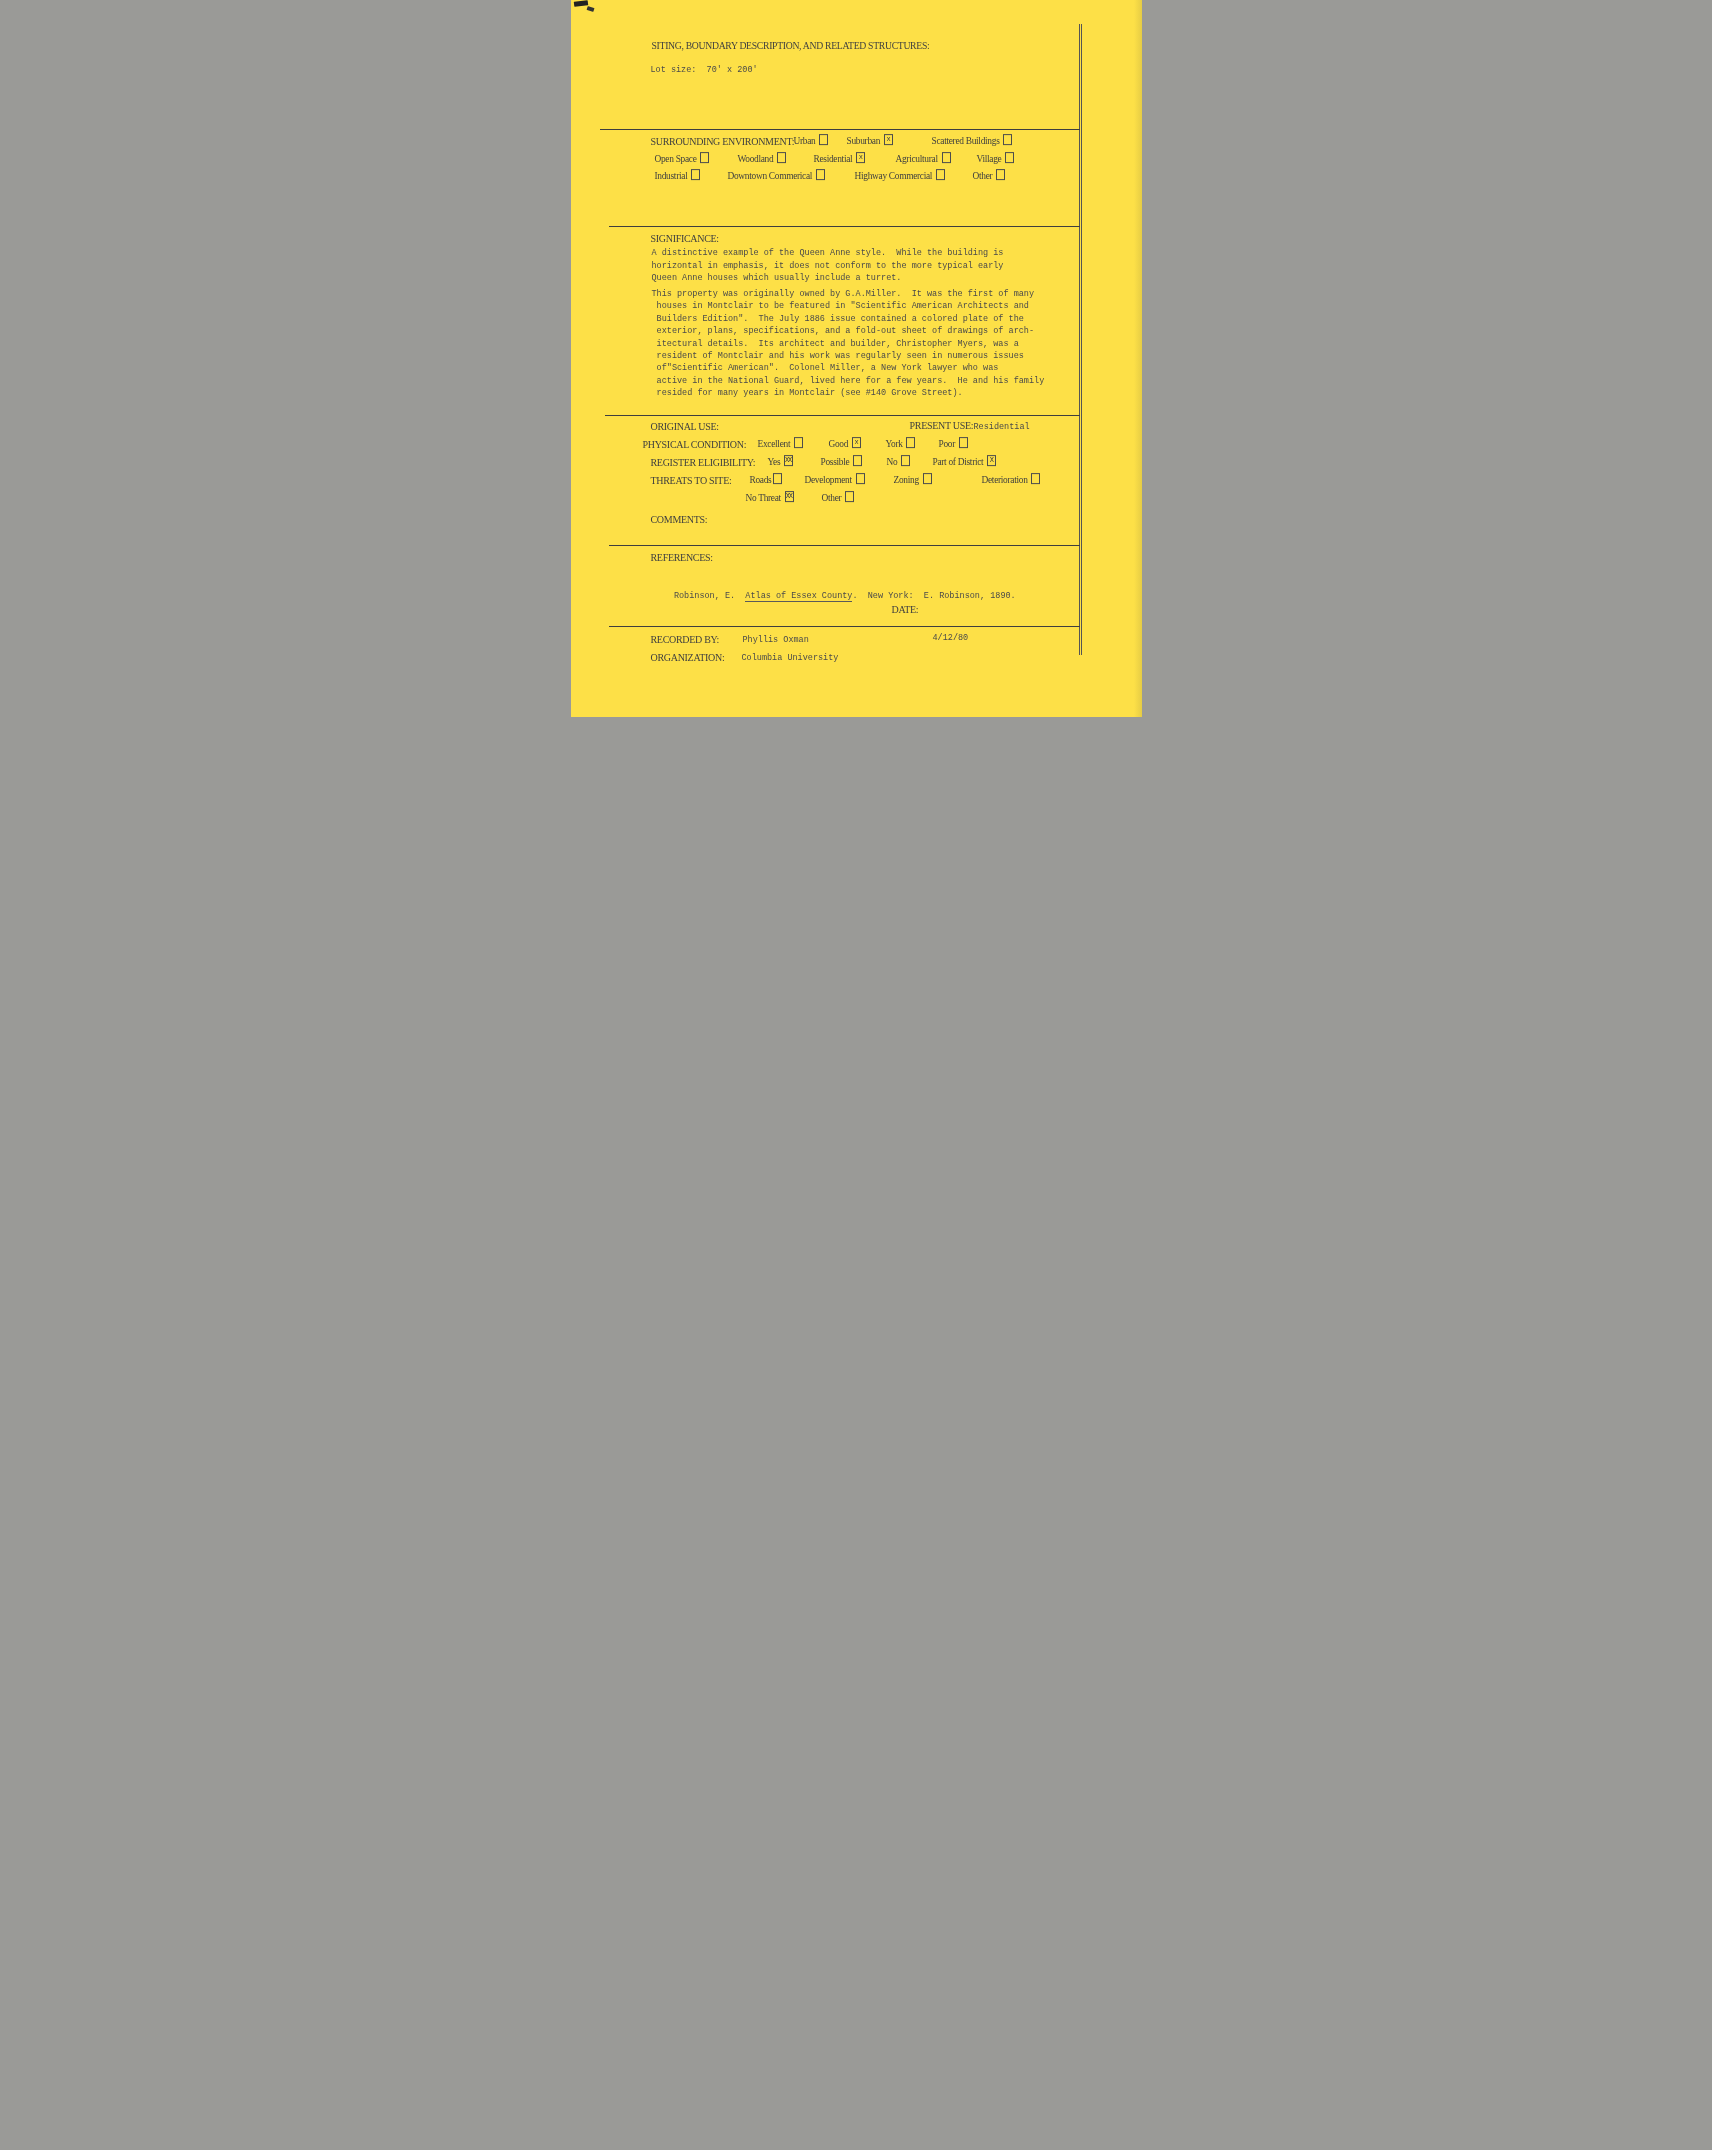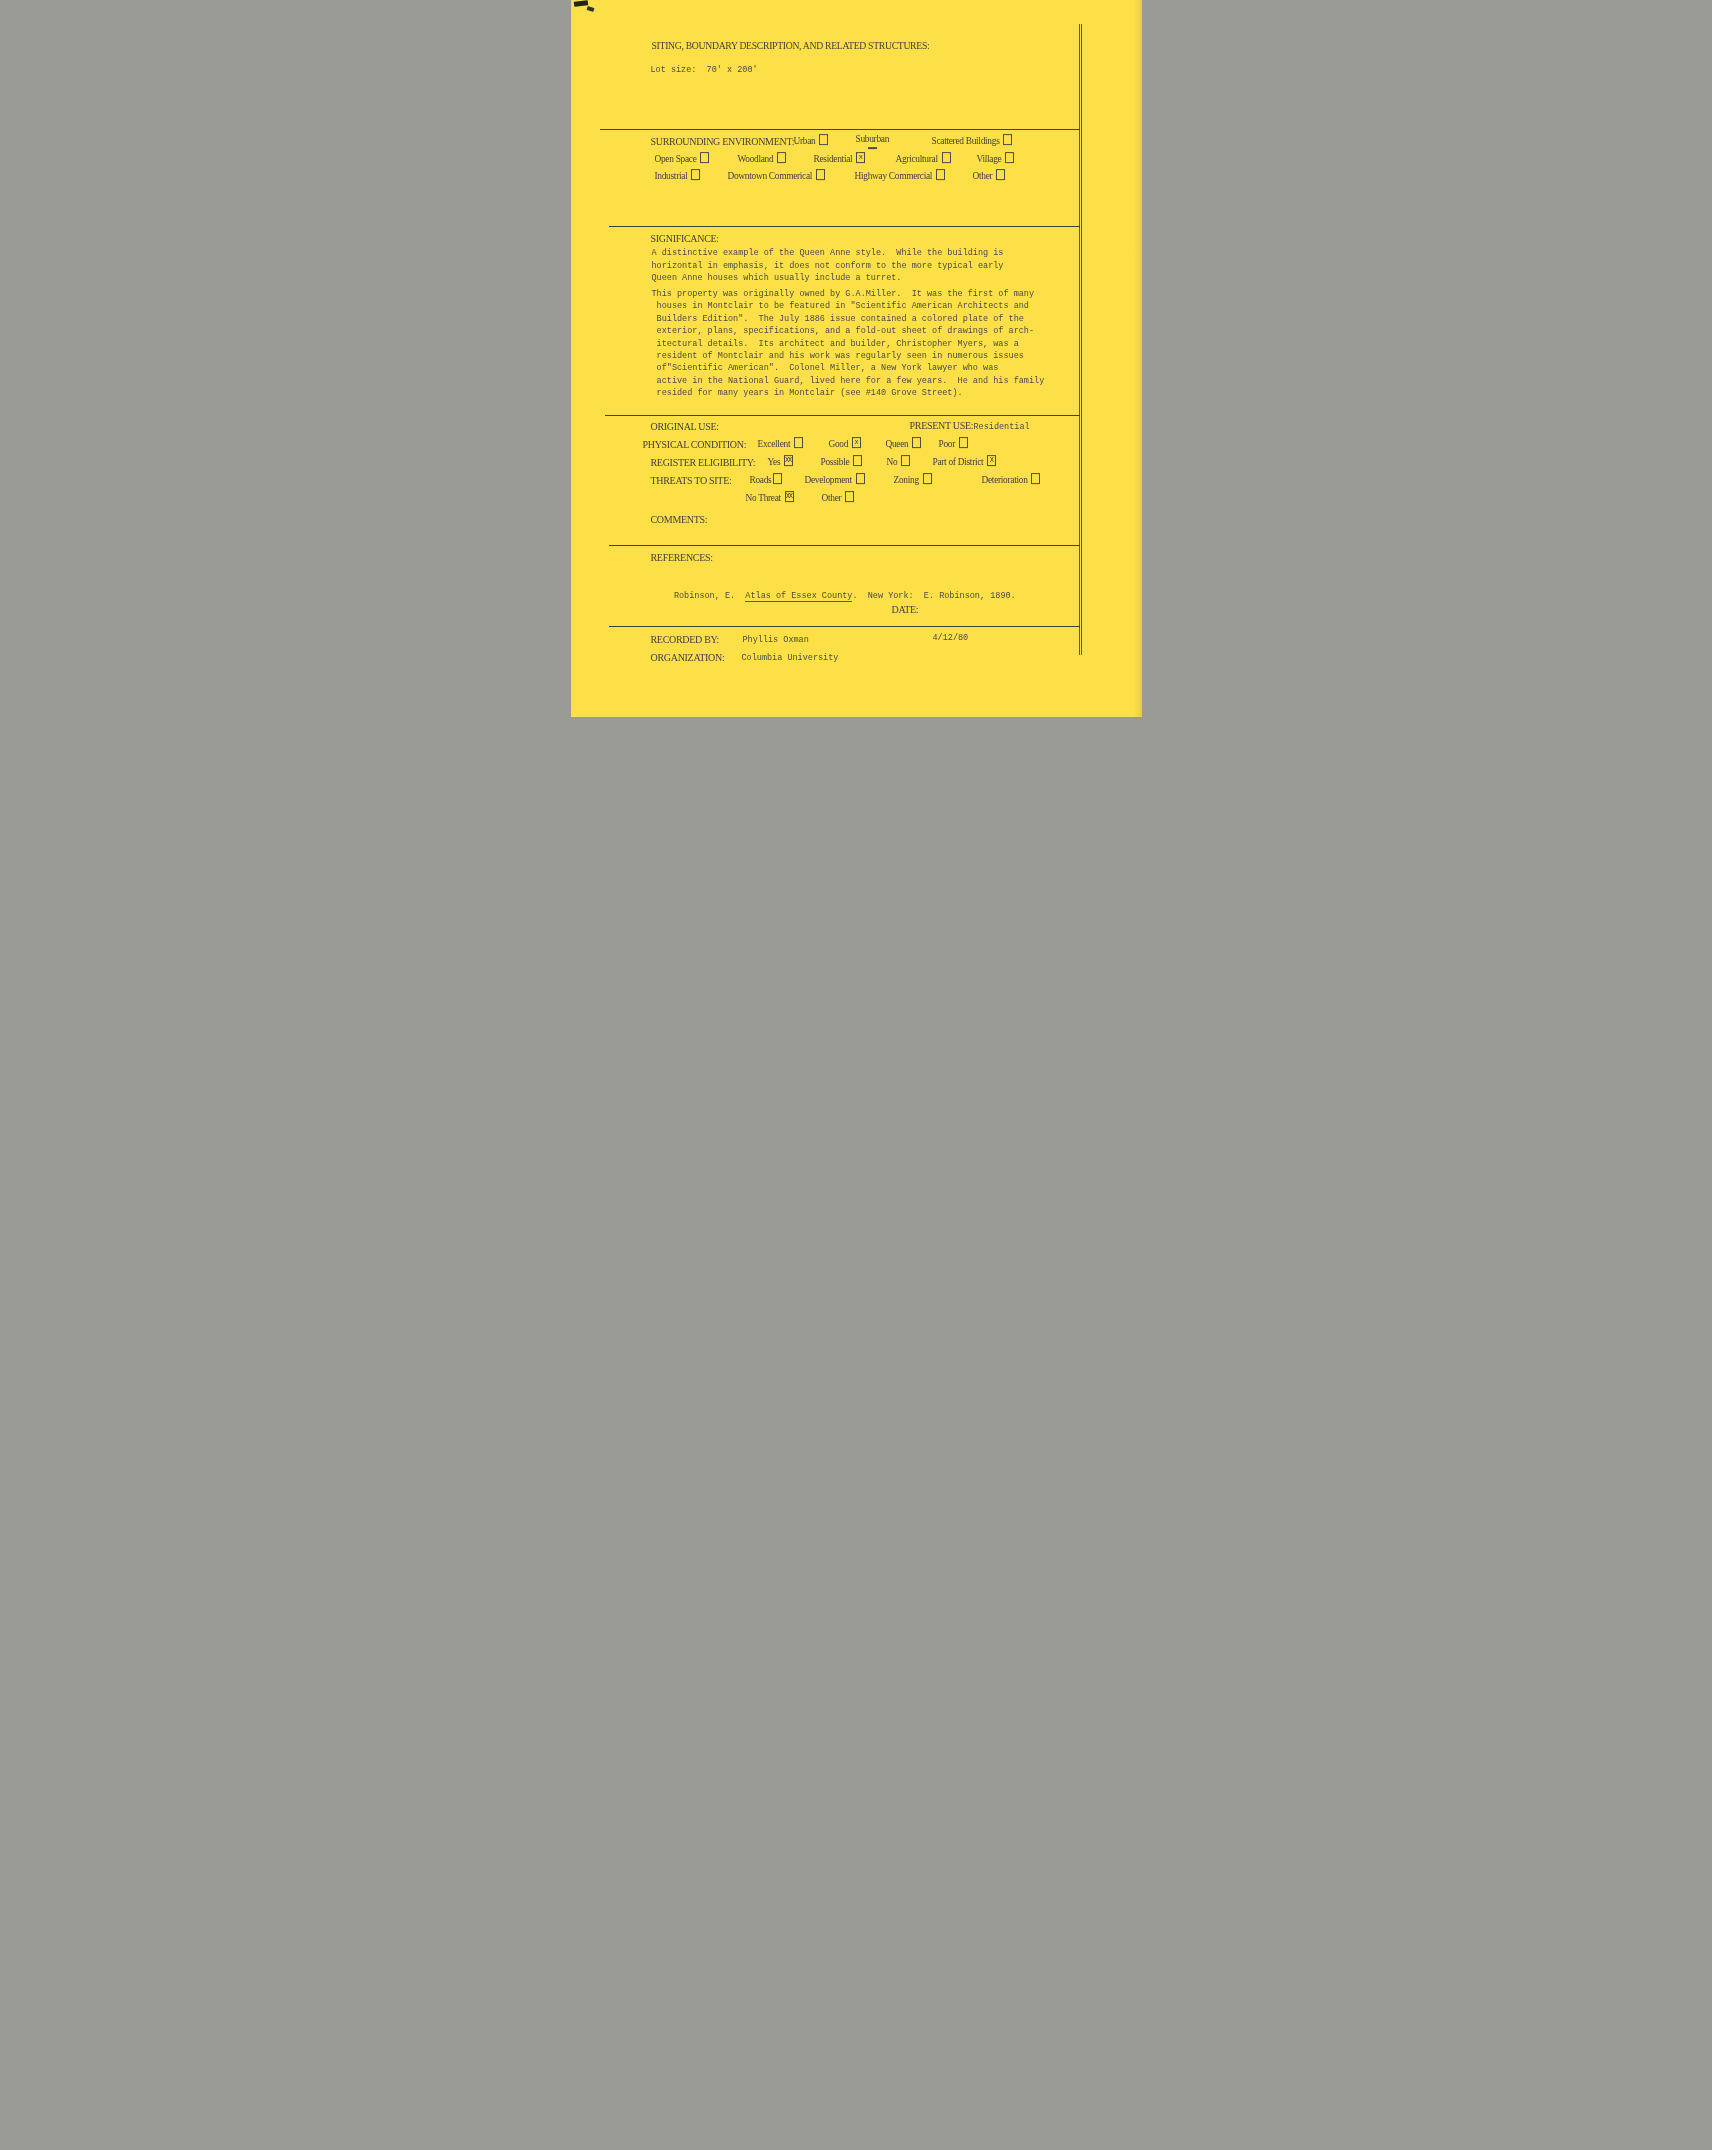--- a/index.html
+++ b/index.html
@@ -96,21 +96,21 @@
   <div class="typed" style="left:80px;top:65px;">Lot size:  70' x 200'</div>
 
   <div class="hr" style="left:29px;top:129px;width:480px;"></div>
 
   <div class="lbl" style="left:80px;top:136px;">SURROUNDING ENVIRONMENT:</div>
 
   <span class="opt" style="left:223px;top:134px;">
     <span class="olbl">Urban</span>
     <span class="cb"></span>
   </span>
-  <span class="opt" style="left:285px;top:134px;flex-direction:column;">
+  <span class="opt" style="left:276px;top:134px;">
     <span class="olbl">Suburban</span>
     <span class="cb">x</span>
   </span>
   <span class="opt" style="left:361px;top:134px;">
     <span class="olbl">Scattered Buildings</span>
     <span class="cb"></span>
   </span>
 
   <span class="opt" style="left:84px;top:152px;">
     <span class="olbl">Open Space</span>
@@ -177,21 +177,21 @@
   <div class="lbl" style="left:72px;top:439px;">PHYSICAL CONDITION:</div>
   <span class="opt" style="left:187px;top:437px;">
     <span class="olbl">Excellent</span>
     <span class="cb"></span>
   </span>
   <span class="opt" style="left:258px;top:437px;">
     <span class="olbl">Good</span>
     <span class="cb">x</span>
   </span>
   <span class="opt" style="left:315px;top:437px;">
-    <span class="olbl">Queen</span>
+    <span class="olbl">York</span>
     <span class="cb"></span>
   </span>
   <span class="opt" style="left:368px;top:437px;">
     <span class="olbl">Poor</span>
     <span class="cb"></span>
   </span>
 
   <div class="lbl" style="left:80px;top:457px;">REGISTER ELIGIBILITY:</div>
   <span class="opt" style="left:197px;top:455px;">
     <span class="olbl">Yes</span>

